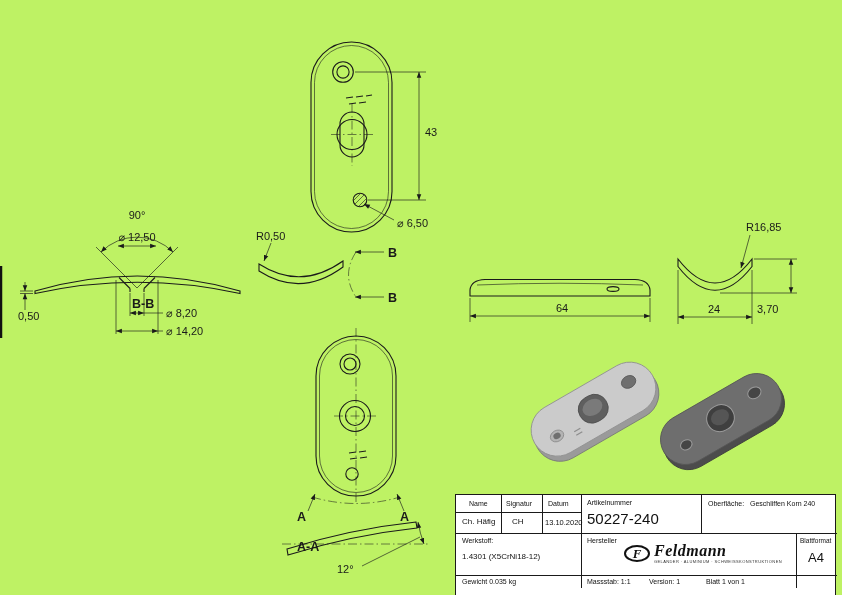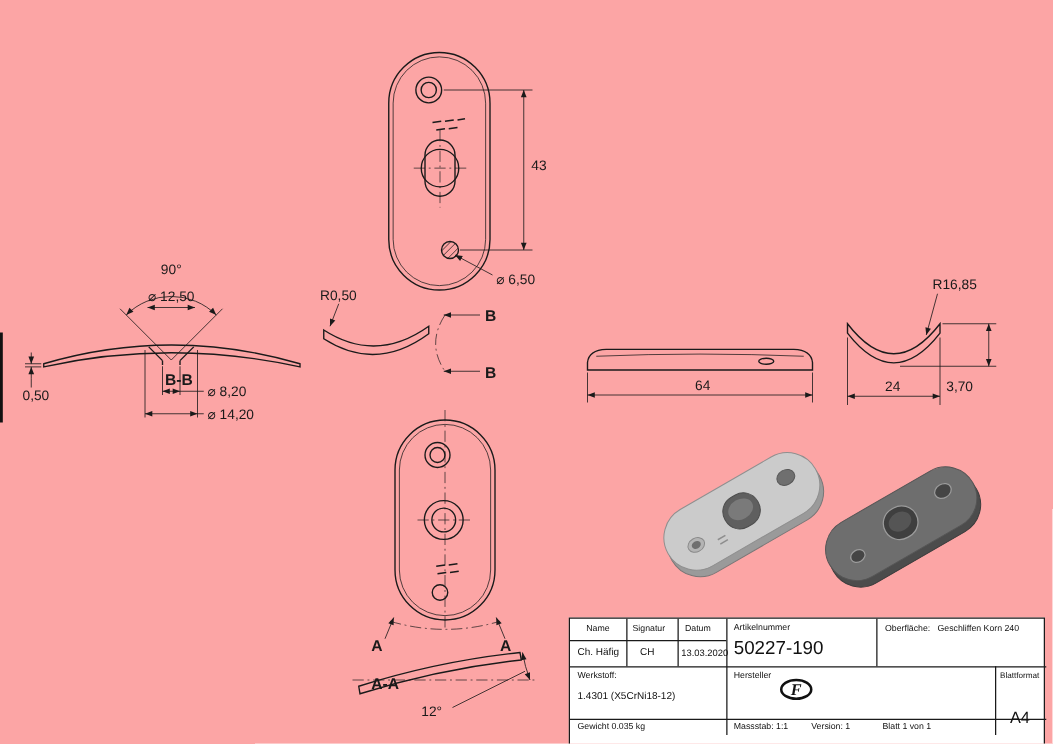--- a/index.html
+++ b/index.html
@@ -1,17 +1,17 @@
 <!DOCTYPE html>
 <html><head>
 <meta charset="utf-8">
 <style>
   * { margin:0; padding:0; box-sizing:border-box; }
   html,body { width:842px; height:595px; background:#fff; font-family:"Liberation Sans",sans-serif; color:#111; }
-  .sheet { position:relative; width:842px; height:595px; background:#fca5a5; overflow:hidden; }
+  .sheet { position:relative; width:842px; height:595px; background:#bef264; overflow:hidden; }
   svg.drawing { position:absolute; left:0; top:0; }
   svg text { font-family:"Liberation Sans",sans-serif; font-size:11px; fill:#1a1a1a; stroke:none; }
   svg text.sec { font-size:12.5px; font-weight:bold; }
   .obj  { stroke:#1a1a1a; stroke-width:1.1; fill:none; }
   .thin { stroke:#1a1a1a; stroke-width:0.6; fill:none; }
   .dim  { stroke:#1a1a1a; stroke-width:0.65; fill:none; }
   .cl   { stroke:#1a1a1a; stroke-width:0.55; fill:none; stroke-dasharray:9 3 1.5 3; }
 
   .tblock { position:absolute; left:455px; top:494px; width:381px; height:116px; border:1.4px solid #1a1a1a; background:#fff; }
   .tb-line { position:absolute; background:#1a1a1a; }
@@ -208,39 +208,43 @@
   <div class="tb-line" style="left:340px;top:38px;width:1px;height:55px"></div>
   <div class="tb-line" style="left:0;top:17px;width:125px;height:1px"></div>
   <div class="tb-line" style="left:0;top:38px;width:381px;height:1px"></div>
   <div class="tb-line" style="left:0;top:80px;width:381px;height:1px"></div>
 
   <span class="tb-text" style="left:13px;top:5px;font-size:7px">Name</span>
   <span class="tb-text" style="left:50px;top:5px;font-size:7px">Signatur</span>
   <span class="tb-text" style="left:92px;top:5px;font-size:7px">Datum</span>
   <span class="tb-text" style="left:6px;top:23px;font-size:8px">Ch. Häfig</span>
   <span class="tb-text" style="left:56px;top:23px;font-size:8px">CH</span>
-  <span class="tb-text" style="left:89px;top:23.5px;font-size:7.5px">13.03.2020</span>
+  <span class="tb-text" style="left:89px;top:23.5px;font-size:7.5px">13.10.2020</span>
 
   <span class="tb-text" style="left:131px;top:4px;font-size:7px">Artikelnummer</span>
-  <span class="tb-text" style="left:131px;top:16px;font-size:15px">50227-190</span>
+  <span class="tb-text" style="left:131px;top:16px;font-size:15px">50227-240</span>
 
   <span class="tb-text" style="left:252px;top:5px;font-size:7px">Oberfläche:</span>
   <span class="tb-text" style="left:294px;top:5px;font-size:7px">Geschliffen Korn 240</span>
 
   <span class="tb-text" style="left:6px;top:42px;font-size:7px">Werkstoff:</span>
   <span class="tb-text" style="left:6px;top:58px;font-size:8px">1.4301 (X5CrNi18-12)</span>
 
   <span class="tb-text" style="left:131px;top:42px;font-size:7px">Hersteller</span>
 
   <div class="tb-logo" style="left:168px;top:48px">
     <div class="logo-mark">F</div>
+    <div class="logo-text">
+      <div class="logo-name">Feldmann</div>
+      <div class="logo-tagline">GELÄNDER · ALUMINIUM · SCHWEISSKONSTRUKTIONEN</div>
+    </div>
   </div>
 
   <span class="tb-text" style="left:344px;top:42px;font-size:6.5px">Blattformat</span>
-  <span class="tb-text" style="left:352px;top:72px;font-size:13px">A4</span>
+  <span class="tb-text" style="left:352px;top:56px;font-size:13px">A4</span>
 
   <span class="tb-text" style="left:6px;top:83px;font-size:7px">Gewicht 0.035 kg</span>
   <span class="tb-text" style="left:131px;top:83px;font-size:7px">Massstab: 1:1</span>
   <span class="tb-text" style="left:193px;top:83px;font-size:7px">Version: 1</span>
   <span class="tb-text" style="left:250px;top:83px;font-size:7px">Blatt 1 von 1</span>
 </div>
 
 </div>
 
 </body></html>

